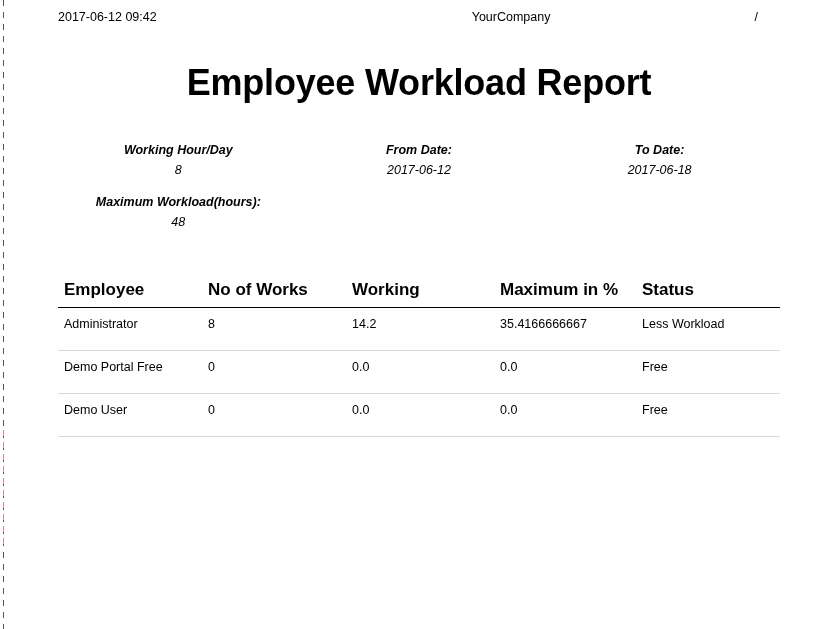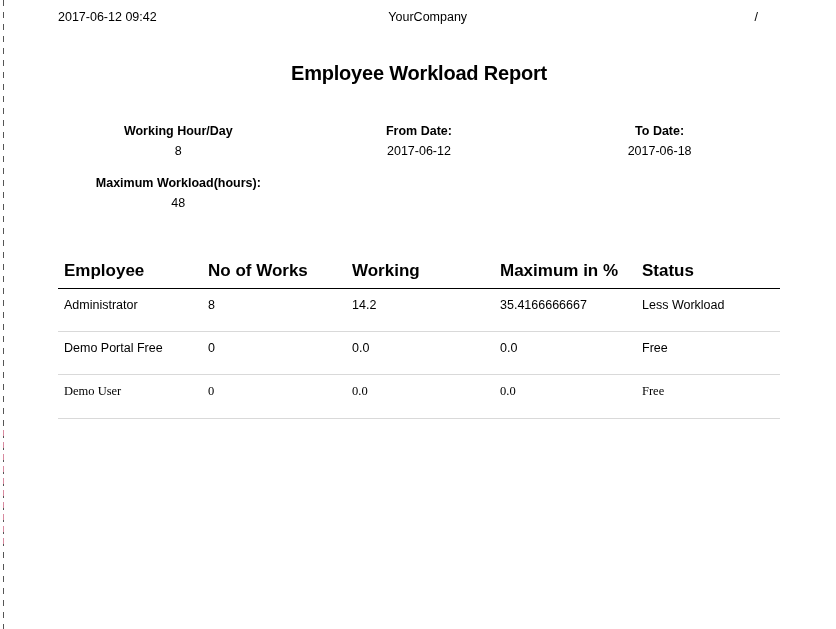--- a/index.html
+++ b/index.html
@@ -56,47 +56,48 @@
     align-items: baseline;
     font-size: 12.5px;
     padding-top: 10px;
     color: #000;
   }
   .header-left {
     width: 38%;
   }
   .header-center {
     width: 34%;
-    text-align: left;
+    text-align: center;
     padding-left: 56px;
   }
   .header-right {
     flex: 1;
     text-align: right;
     padding-right: 22px;
   }
   h1.report-title {
     text-align: center;
-    font-size: 20px;
+    font-size: 36px;
     font-weight: bold;
     margin: 38px 0 0 0;
     letter-spacing: -0.2px;
   }
   .meta {
     margin-top: 36px;
     width: 100%;
   }
   .meta-row {
     display: flex;
   }
   .meta-cell {
     width: 33.33%;
     text-align: center;
     font-size: 12.5px;
     line-height: 20px;
+    font-style: italic;
   }
   .meta-cell .label {
     font-weight: bold;
   }
   .meta-cell .value {
     font-weight: normal;
   }
   .meta-row.second {
     margin-top: 12px;
   }
@@ -117,21 +118,20 @@
     font-size: 17px;
   }
   table.report td {
     text-align: left;
     padding: 9px 0 19px 6px;
     border-bottom: 1px solid #d9d9d9;
     font-size: 12.5px;
   }
   table.report tr:last-child td {
     border-bottom: 1px solid #d9d9d9;
-    font-family: Liberation Serif, serif;
   }
   col.c0 { width: 144px; }
   col.c1 { width: 144px; }
   col.c2 { width: 148px; }
   col.c3 { width: 142px; }
   col.c4 { width: 144px; }
 </style>
 </head>
 <body>
 

